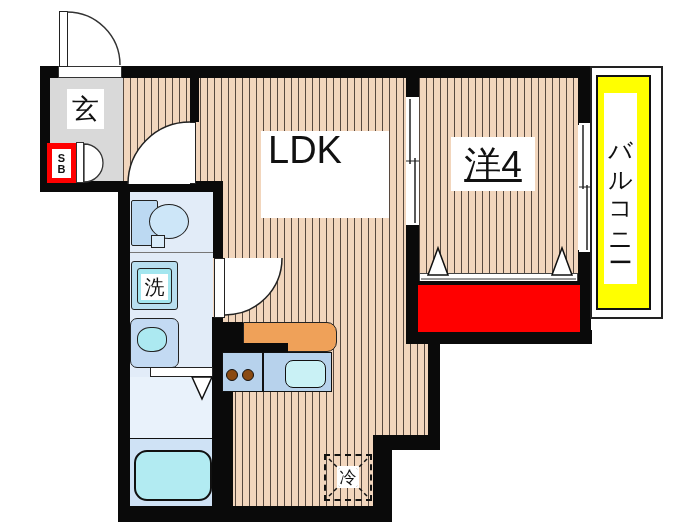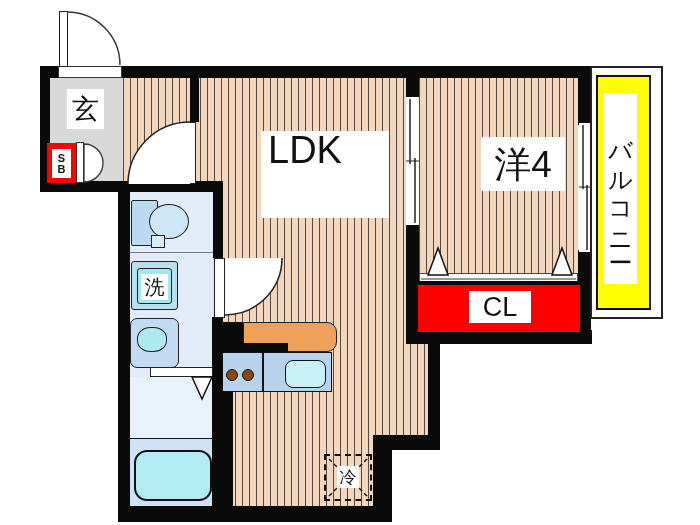--- a/index.html
+++ b/index.html
@@ -78,21 +78,20 @@
   <div class="abs" style="left:131px;top:261px;width:47px;height:49px;background:#b8dff0;border:1.5px solid #222;border-radius:3px;box-sizing:border-box;"></div>
   <div class="abs" style="left:137px;top:268px;width:35px;height:36px;background:#a3e6ef;border:1px solid #222;border-radius:3px;box-sizing:border-box;"></div>
   <div class="abs lab" style="left:141px;top:274px;width:27px;height:26px;font-size:20px;">洗</div>
   <div class="abs" style="left:130px;top:318px;width:49px;height:50px;background:#c3daf3;border:1.5px solid #222;border-radius:7px;box-sizing:border-box;"></div>
   <div class="abs" style="left:137px;top:327px;width:30px;height:25px;background:#ace9f1;border:1.5px solid #222;border-radius:45%;box-sizing:border-box;"></div>
   <div class="abs" style="left:150px;top:367px;width:63px;height:10px;background:#fff;border:1px solid #222;box-sizing:border-box;"></div>
 
   <div class="abs track" style="left:419px;top:273px;width:159px;height:12px;box-sizing:border-box;"></div>
   <div class="abs trackline" style="left:421px;top:278px;width:155px;height:1.5px;"></div>
   <div class="abs" style="left:414px;top:281px;width:170px;height:55px;background:#ff0000;border:4px solid #0a0a0a;box-sizing:border-box;"></div>
-  <div class="abs lab" style="left:469px;top:291px;width:62px;height:32px;font-size:27px;">CL</div>
 
   <div class="abs doorstrip" style="left:406px;top:97px;width:13px;height:128px;"></div>
 
   <div class="abs doorstrip" style="left:579px;top:123px;width:12px;height:129px;"></div>
 
   <div class="abs" style="left:590px;top:66px;width:73px;height:253px;background:#fff;border:2px solid #222;box-sizing:border-box;"></div>
   <div class="abs" style="left:596px;top:75px;width:55px;height:235px;background:#ffff00;border:2px solid #111;box-sizing:border-box;"></div>
   <div class="abs lab" style="left:604px;top:93px;width:33px;height:191px;font-size:24px;writing-mode:vertical-rl;text-orientation:upright;letter-spacing:4px;">バルコニー</div>
 
   <div class="abs" style="left:47px;top:143px;width:29px;height:40px;background:#ff0000;"></div>
@@ -103,21 +102,21 @@
 
   <div class="abs doorstrip" style="left:59px;top:11px;width:9px;height:56px;border:1.5px solid #222;box-sizing:border-box;"></div>
   <div class="abs doorstrip" style="left:186px;top:122px;width:10px;height:62px;border:1.5px solid #222;box-sizing:border-box;"></div>
   <div class="abs doorstrip" style="left:214px;top:258px;width:11px;height:60px;border:1.5px solid #222;box-sizing:border-box;"></div>
   <div class="abs doorstrip" style="left:76px;top:142px;width:8px;height:41px;border:1px solid #333;box-sizing:border-box;"></div>
 
   <div class="abs lab" style="left:67px;top:89px;width:37px;height:40px;font-size:27px;">玄</div>
   <div class="abs lab lab-left" style="left:261px;top:131px;width:128px;height:87px;flex-direction:column;align-items:flex-start;padding-left:7px;box-sizing:border-box;font-size:38px;">
     <span>LDK</span>
   </div>
-  <div class="abs lab" style="left:481px;top:137px;width:84px;height:54px;font-size:37px;">洋4</div>
+  <div class="abs lab" style="left:451px;top:137px;width:84px;height:54px;font-size:37px;text-decoration:underline;">洋4</div>
 
   <svg width="700" height="525" viewBox="0 0 700 525">
 
     <path d="M 67 12 A 53 53 0 0 1 120 65" fill="none" stroke="#333" stroke-width="1.5"></path>
 
     <path d="M 190 122 A 62 62 0 0 0 128 184 L 190 184 Z" fill="#fff"></path>
     <path d="M 190 122 A 62 62 0 0 0 128 184" fill="none" stroke="#222" stroke-width="1.5"></path>
 
     <path d="M 225 258 L 282 258 A 57 57 0 0 1 225 315 Z" fill="#fff"></path>
     <path d="M 282 258 A 57 57 0 0 1 225 315" fill="none" stroke="#222" stroke-width="1.5"></path>

